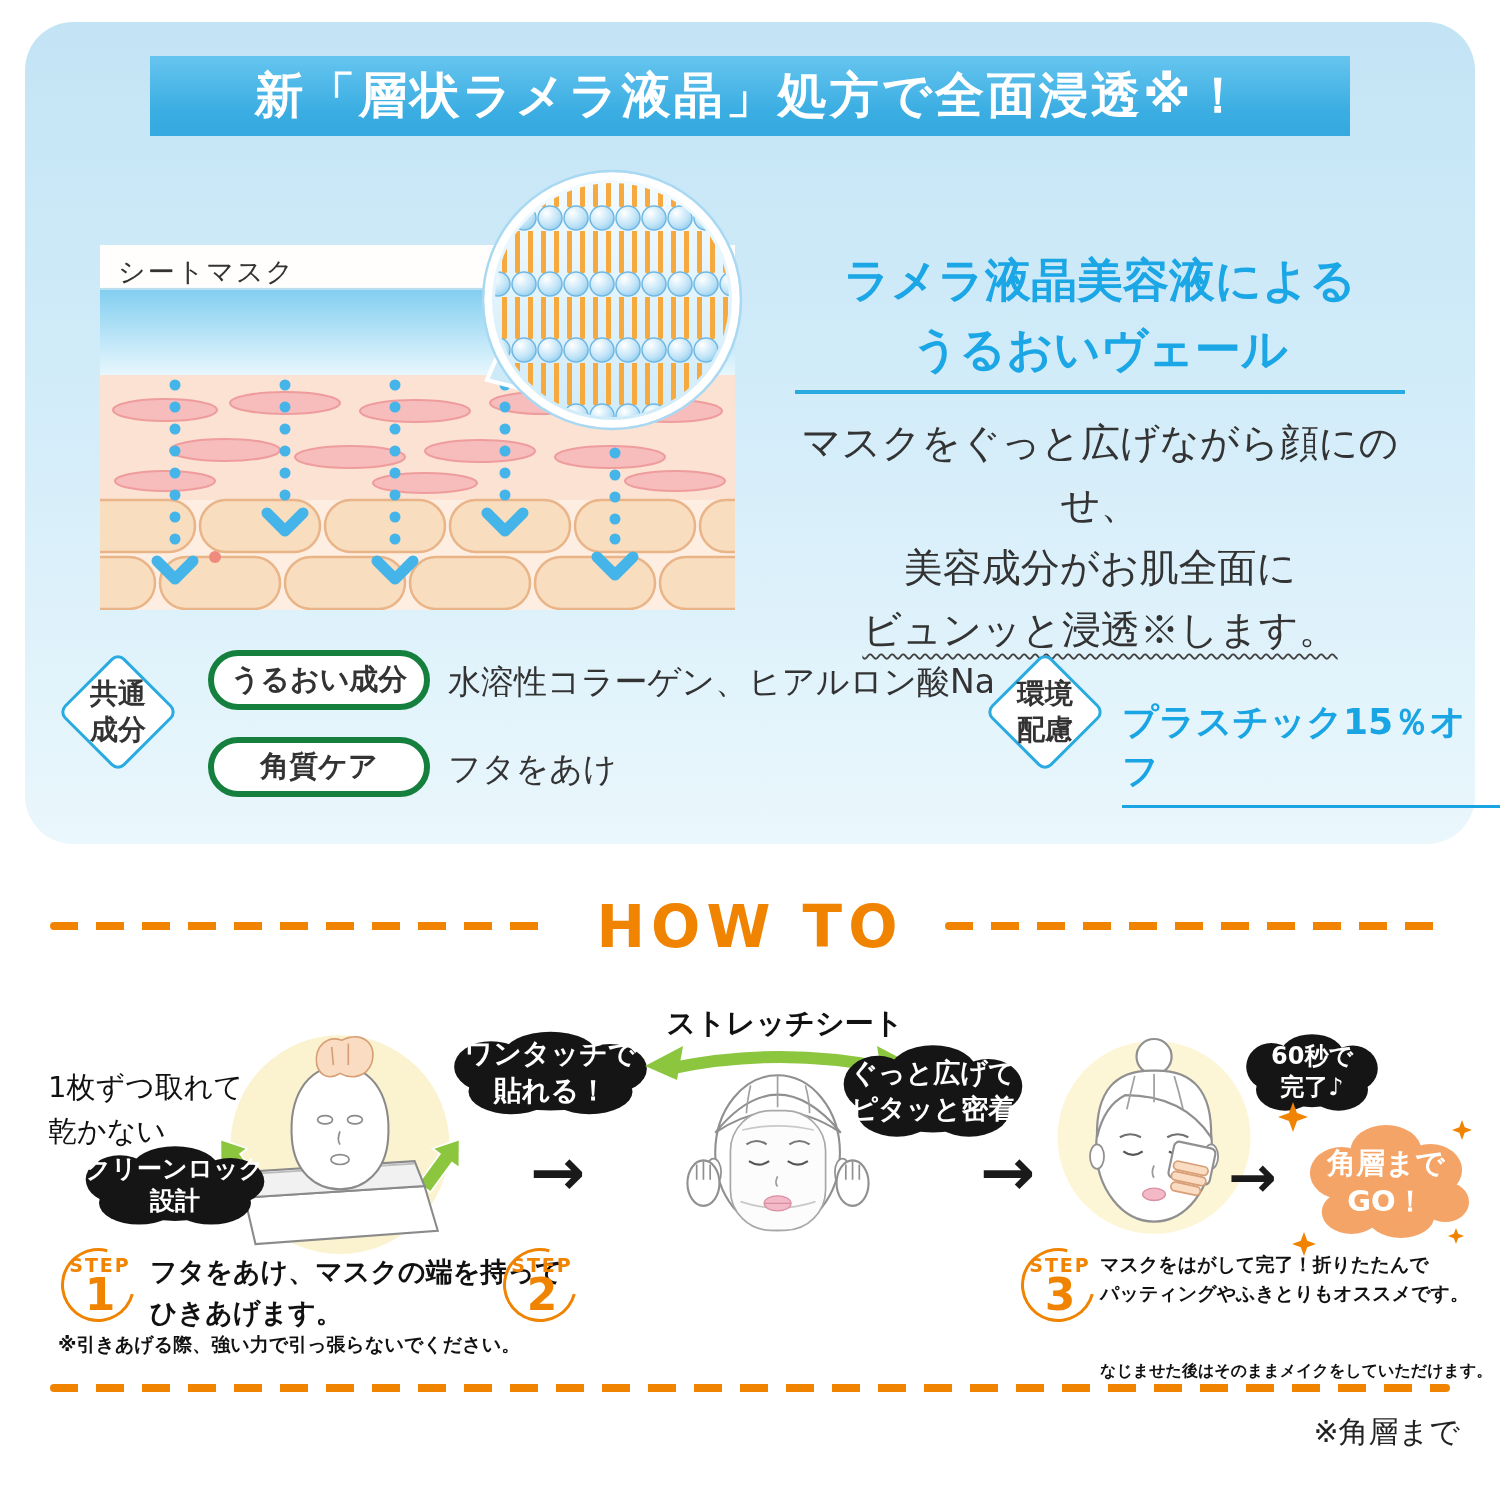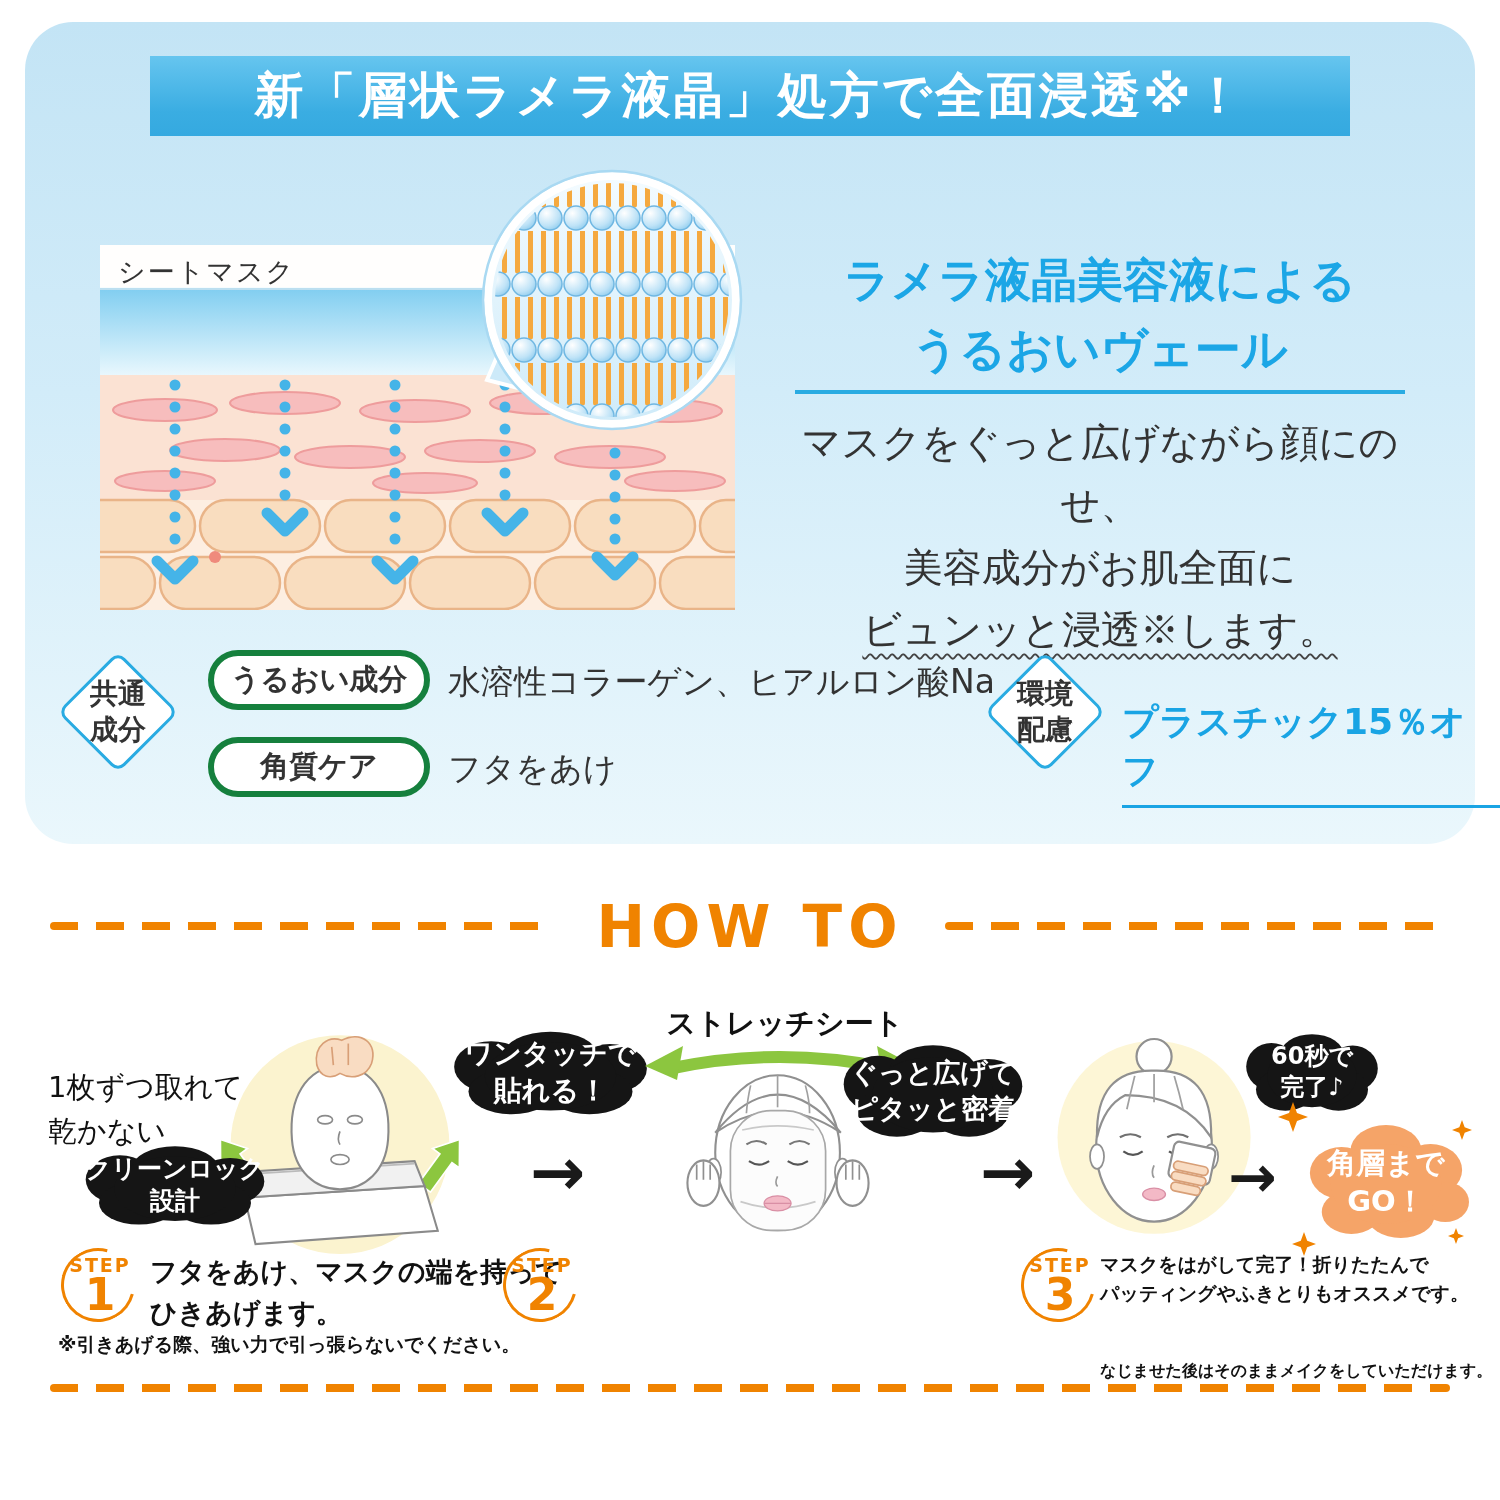--- a/index.html
+++ b/index.html
@@ -395,14 +395,15 @@
   <div class="step-marker" style="left:1018px;top:1244px;">
     <div class="step-arc"></div>
     <div class="step-word">STEP</div>
     <div class="step-num">3</div>
   </div>
   <div class="step-desc pre" style="left:1100px;top:1250px;font-size:19px;">マスクをはがして完了！折りたたんで
 パッティングやふきとりもオススメです。</div>
   <div class="step-note" style="left:1100px;top:1330px;font-size:16px;margin-top:31px;">なじませた後はそのままメイクをしていただけます。</div>
 
   <div class="dash" style="left:50px;top:1384px;width:1400px;"></div>
+  <div class="abs footnote">※角層まで</div>
 
 </div>
 
 </body></html>

